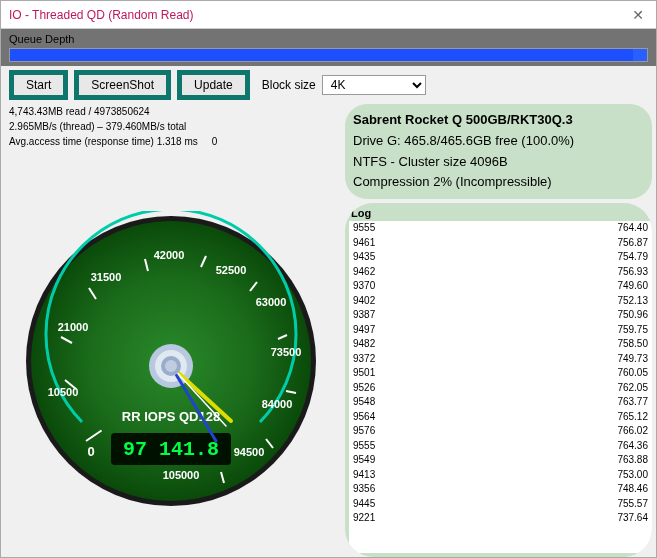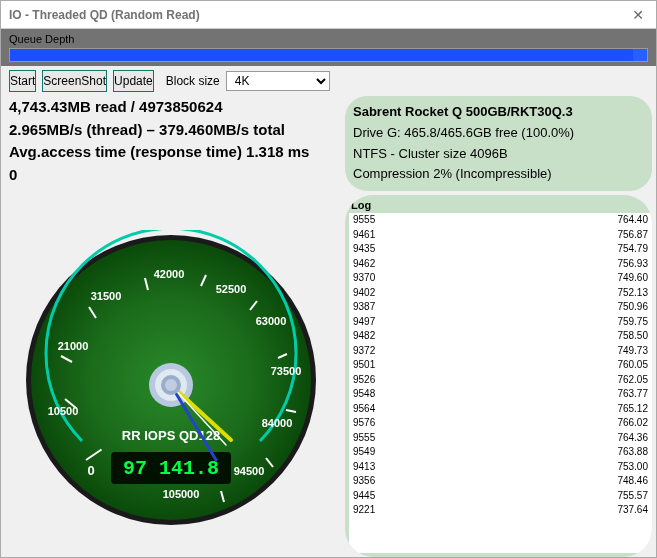--- a/index.html
+++ b/index.html
@@ -23,22 +23,21 @@
       background: #fff;
       border-bottom: 1px solid #ccc;
       padding: 4px 8px;
       display: flex;
       align-items: center;
       justify-content: space-between;
       height: 28px;
     }
     .title-bar-text {
       font-size: 12px;
-      color: #737373;
-      font-weight: bold;
+      color: #be185d;
     }
     .title-bar-close {
       font-size: 14px;
       color: #666;
       cursor: pointer;
       padding: 0 4px;
     }
     .queue-bar-section {
       padding: 4px 8px 4px 8px;
       background: #737373;
@@ -69,23 +68,23 @@
       height: 100%;
       background: #2a5fff;
     }
     .controls-row {
       display: flex;
       align-items: center;
       padding: 4px 8px;
       gap: 6px;
     }
     .btn {
-      padding: 3px 0;
+      padding: 3px 12px;
       background: #e8e8e8;
-      border: 1px solid #0f766e;
+      border: 5px solid #0f766e;
       cursor: pointer;
       font-size: 12px;
       color: #000;
     }
     .block-size-label {
       font-size: 12px;
       margin-left: 6px;
     }
     .block-size-select {
       font-size: 12px;
@@ -99,25 +98,24 @@
       flex: 1;
       overflow: hidden;
     }
     .left-panel {
       width: 340px;
       display: flex;
       flex-direction: column;
       padding: 0 8px;
     }
     .stats-text {
-      font-size: 15px;
+      font-size: 10px;
       line-height: 1.5;
       margin-bottom: 16px;
       color: #000;
-      font-weight: bold;
     }
     .gauge-container {
       flex: 1;
       display: flex;
       align-items: center;
       justify-content: center;
       position: relative;
     }
     .right-panel {
       flex: 1;

